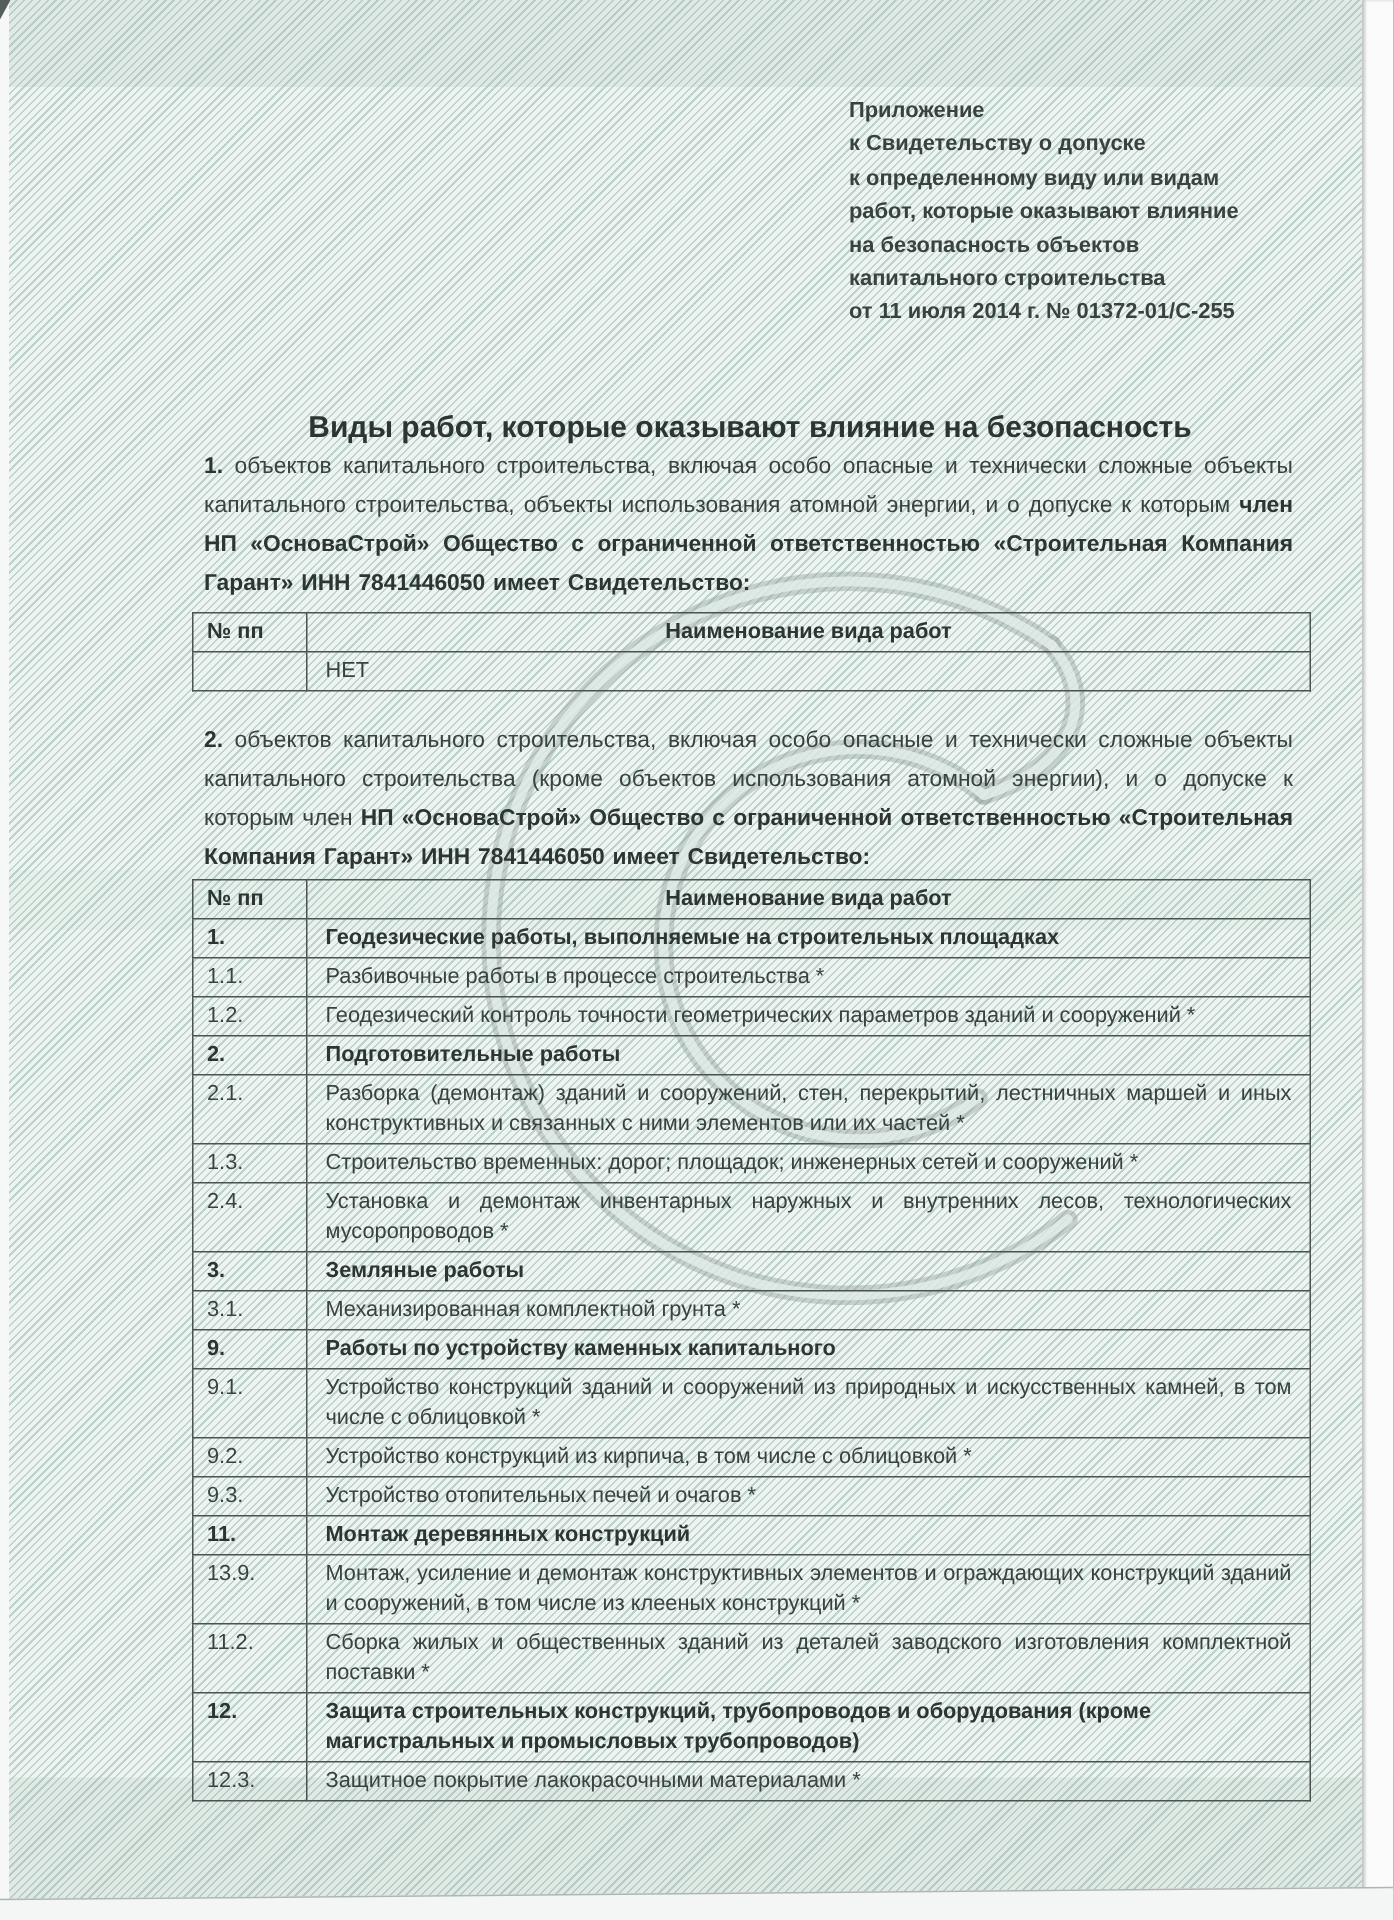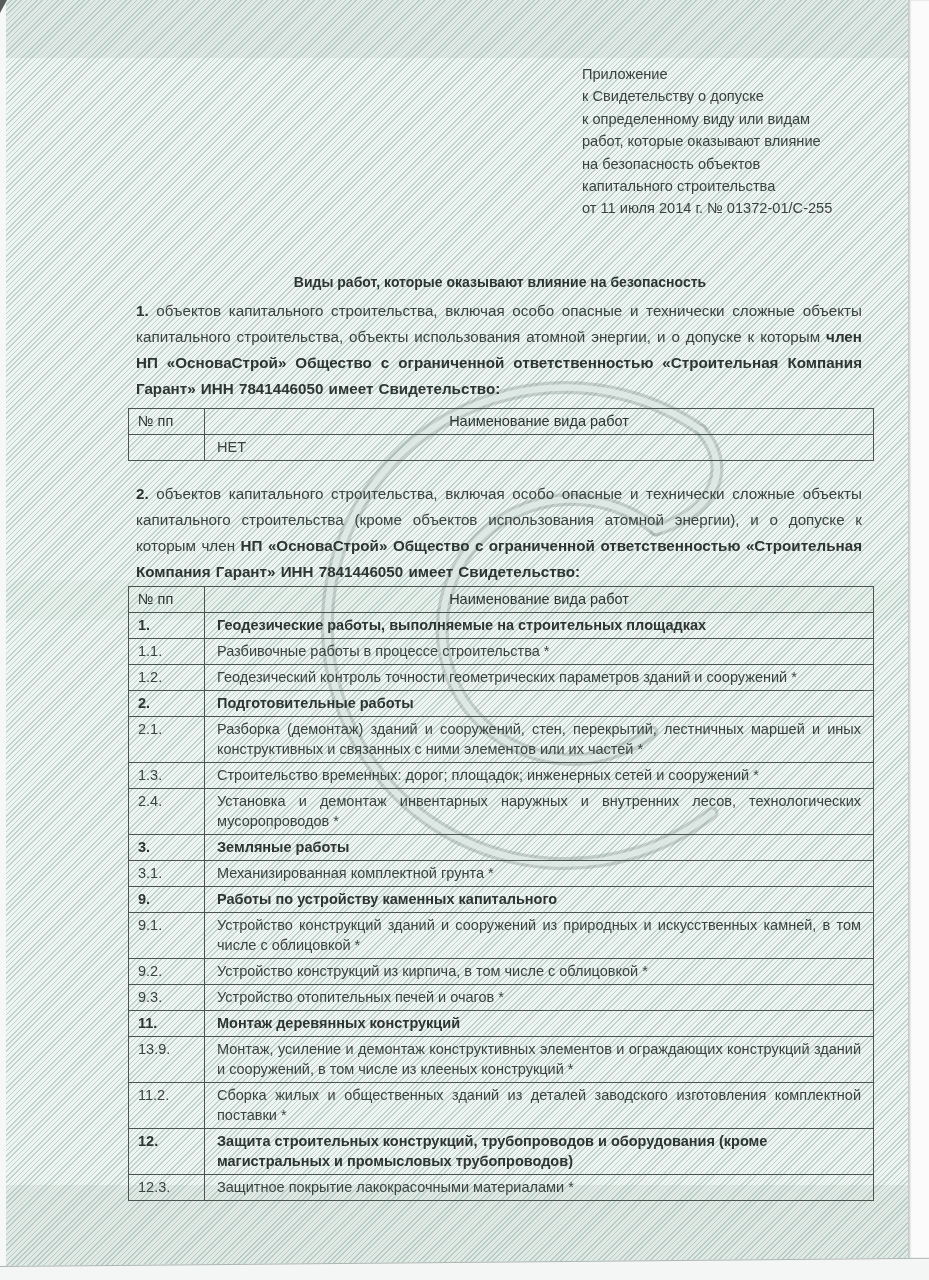--- a/index.html
+++ b/index.html
@@ -22,25 +22,25 @@
   .shade-mid{top:580px;height:40px;background:rgba(140,168,160,0.05);}
   .shade-bottom{top:1185px;height:85px;background:rgba(138,166,156,0.13);}
 
   
   .wm{position:absolute;left:300px;top:358px;width:520px;height:540px;z-index:2;opacity:0.85;}
 
   .content{position:absolute;inset:0;z-index:3;}
 
   .hdr{
     position:absolute;left:566px;top:63px;width:330px;
-    font-size:14.6px;line-height:22.4px;color:#39423f;font-weight:400;margin-left:16px;
+    font-size:14.6px;line-height:22.4px;color:#39423f;font-weight:700;
   }
   .title{
     position:absolute;left:121px;top:274px;width:758px;
-    text-align:center;font-weight:bold;font-size:14px;color:#2d3532;
+    text-align:center;font-weight:bold;font-size:20px;color:#2d3532;
   }
   .para{
     position:absolute;width:726px;left:136px;
     font-size:15.2px;line-height:26px;text-align:justify;word-spacing:1px;
   }
   .para-1{top:298px;}
   .para-2{top:481px;}
   .b{font-weight:bold;color:#2d3532;}
 
   table.doc{
@@ -50,21 +50,21 @@
   }
   .tbl-1{top:408px;}
   .tbl-2{top:586px;}
   table.doc col.c-num{width:76px;}
   table.doc th, table.doc td{
     border:1.6px solid #4a534f;
     padding:2px 12px 3px 9px;
     vertical-align:top;
     font-weight:normal;
   }
-  table.doc th{font-weight:normal;color:#2d3532;}
+  table.doc th{font-weight:bold;color:#2d3532;}
   table.doc th.h-name{text-align:center;padding-left:12px;}
   table.doc th.h-num{text-align:left;}
   table.doc td+td{padding-left:12px;text-align:justify;}
   table.doc tr.sec td{font-weight:bold;color:#2d3532;text-align:left;}
   table.doc td:first-child{text-align:left;}
 
   
   .edge{position:absolute;z-index:6;pointer-events:none;}
   .edge-right{top:0;left:908px;width:21px;height:1280px;background:#fafbfa;
     box-shadow:inset 2px 0 2px rgba(150,160,156,0.55);}

